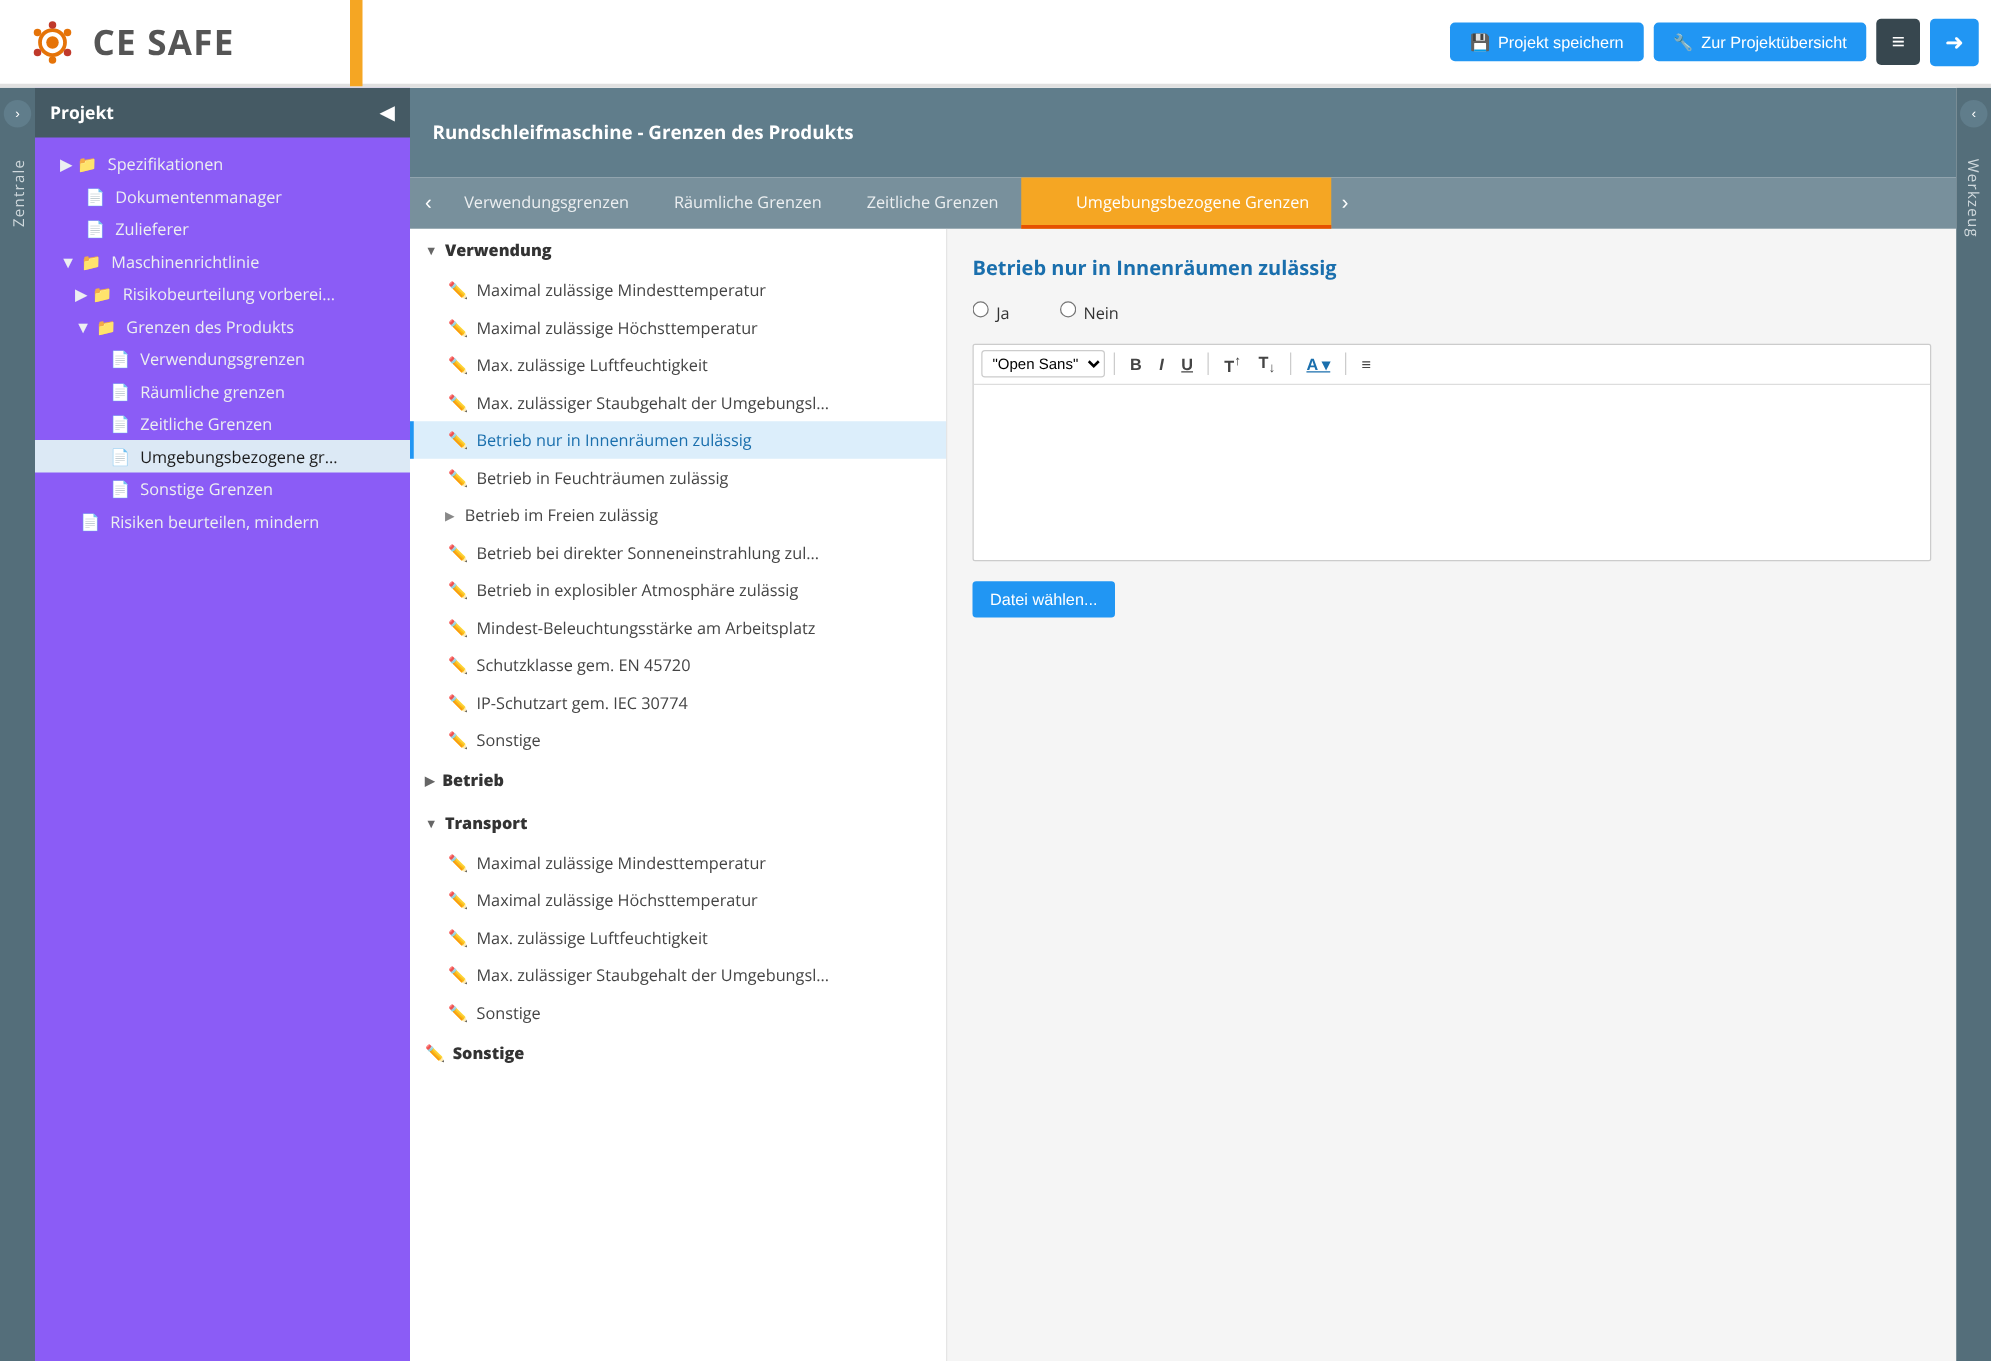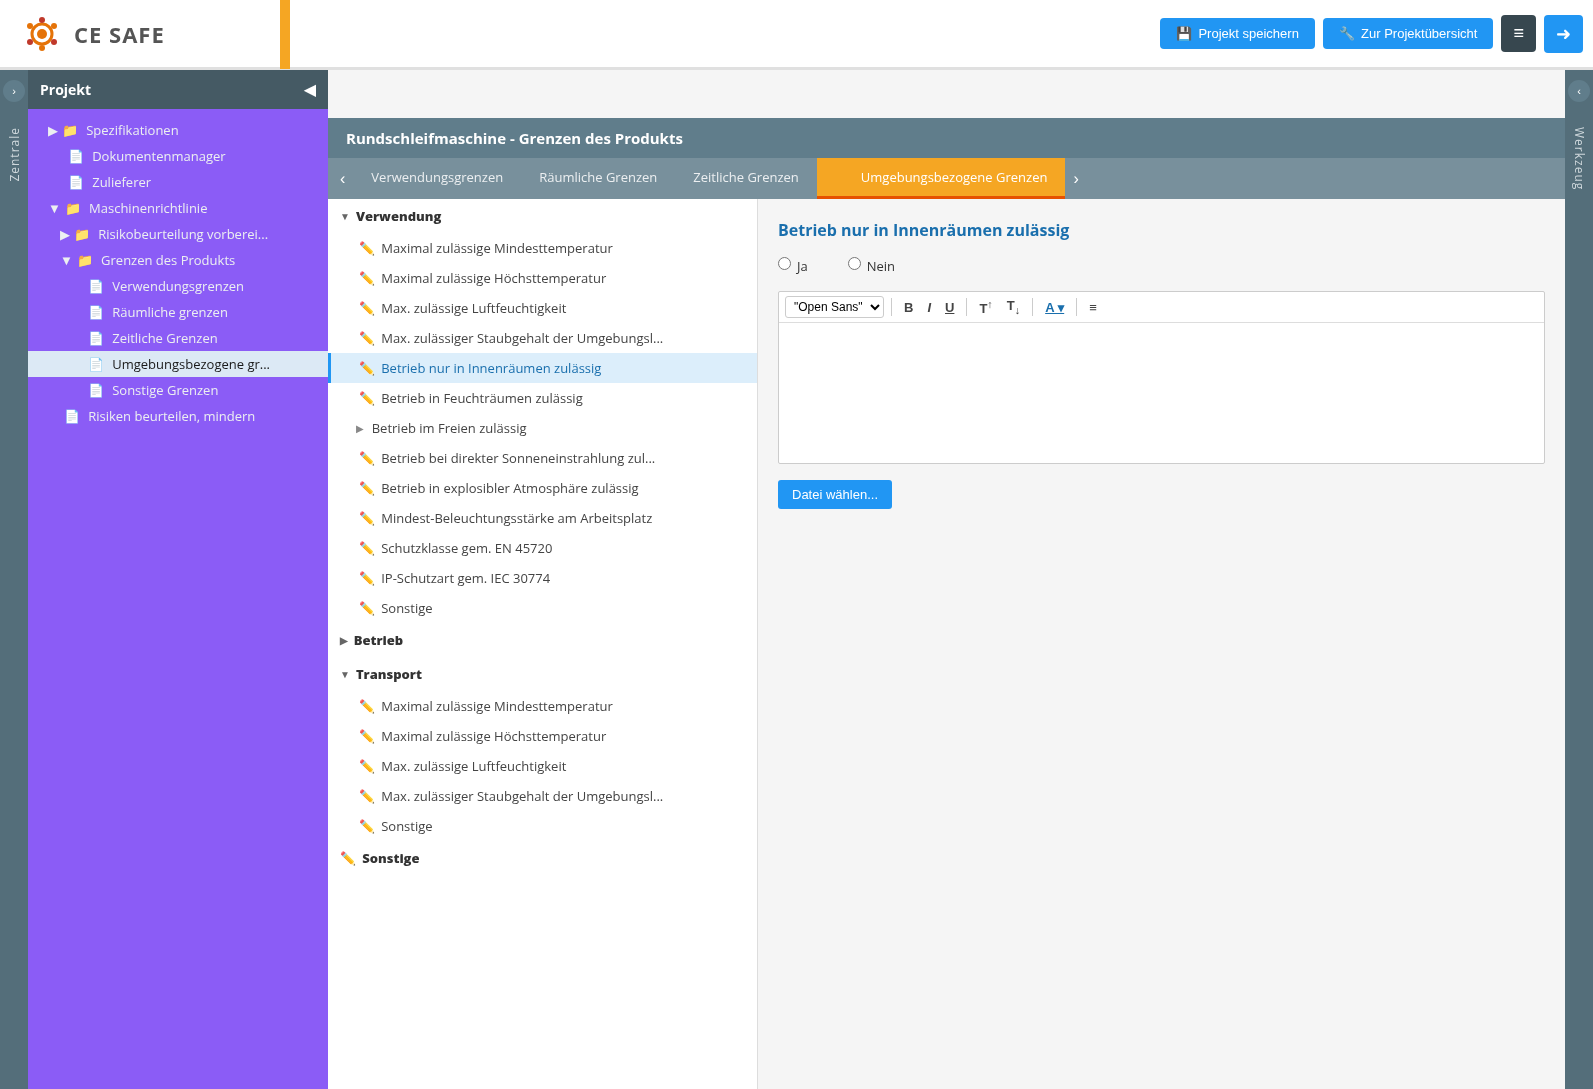--- a/index.html
+++ b/index.html
@@ -22,21 +22,21 @@
       width: 270px;
       padding-left: 10px;
     }
     .logo-icon {
       width: 44px;
       height: 44px;
       margin-right: 10px;
       flex-shrink: 0;
     }
     .logo-text {
-      font-size: 22px;
+      font-size: 28px;
       font-weight: bold;
       color: #555;
       letter-spacing: 1px;
     }
     .header-orange-bar {
       width: 10px;
       background: #f5a623;
       height: 70px;
       margin-right: 20px;
     }
@@ -174,24 +174,23 @@
       display: flex;
       flex-direction: column;
       background: #f5f5f5;
       overflow: hidden;
     }
 
     
     .page-title-bar {
       background: #607d8b;
       color: #fff;
-      padding: 10px 18px;
+      padding: 26px 18px;
       font-size: 15px;
       font-weight: bold;
-      margin-top: 48px;
     }
 
     
     .tabs-bar {
       display: flex;
       align-items: center;
       background: #78909c;
       padding: 0 4px;
     }
     .tabs-bar .tab-nav-btn {

